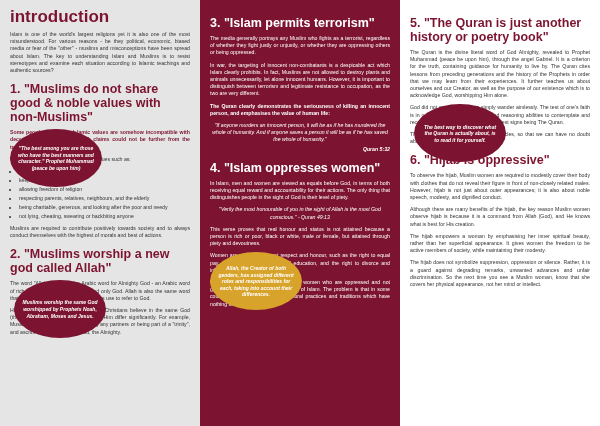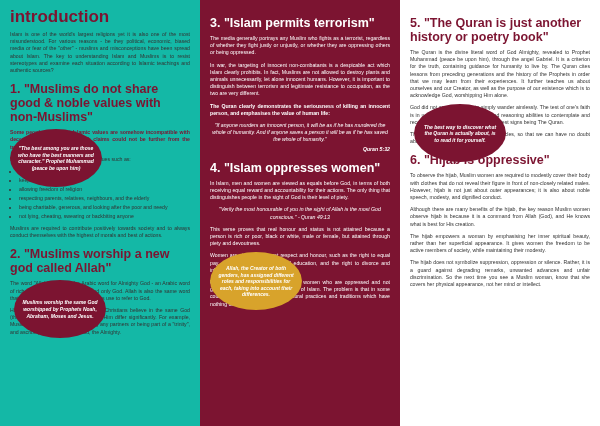--- a/index.html
+++ b/index.html
@@ -5,21 +5,21 @@
   html,body{margin:0;padding:0;}
   body{
     width:600px;height:426px;overflow:hidden;
     background:#ffffff;
     font-family:"Liberation Sans", sans-serif;
     color:#333;
   }
   .page{position:relative;width:600px;height:426px;display:flex;}
   
   .col{position:relative;box-sizing:border-box;height:426px;overflow:hidden;}
-  .col1{width:200px;background:#14b8a6;padding:8px 10px 6px 10px;}
+  .col1{width:200px;background:#e5e5e5;padding:8px 10px 6px 10px;}
   .col2{width:200px;background:#7c1431;color:#ffffff;padding:8px 10px 6px 10px;}
   .col3{width:200px;background:#ffffff;padding:8px 10px 6px 10px;}
 
   
   h1.intro{
     font-size:17px;line-height:18px;margin:0 0 5px 0;
     color:#7c1431;font-weight:bold;
   }
   h2{
     font-size:12.5px;line-height:14px;margin:8px 0 5px 0;font-weight:bold;

